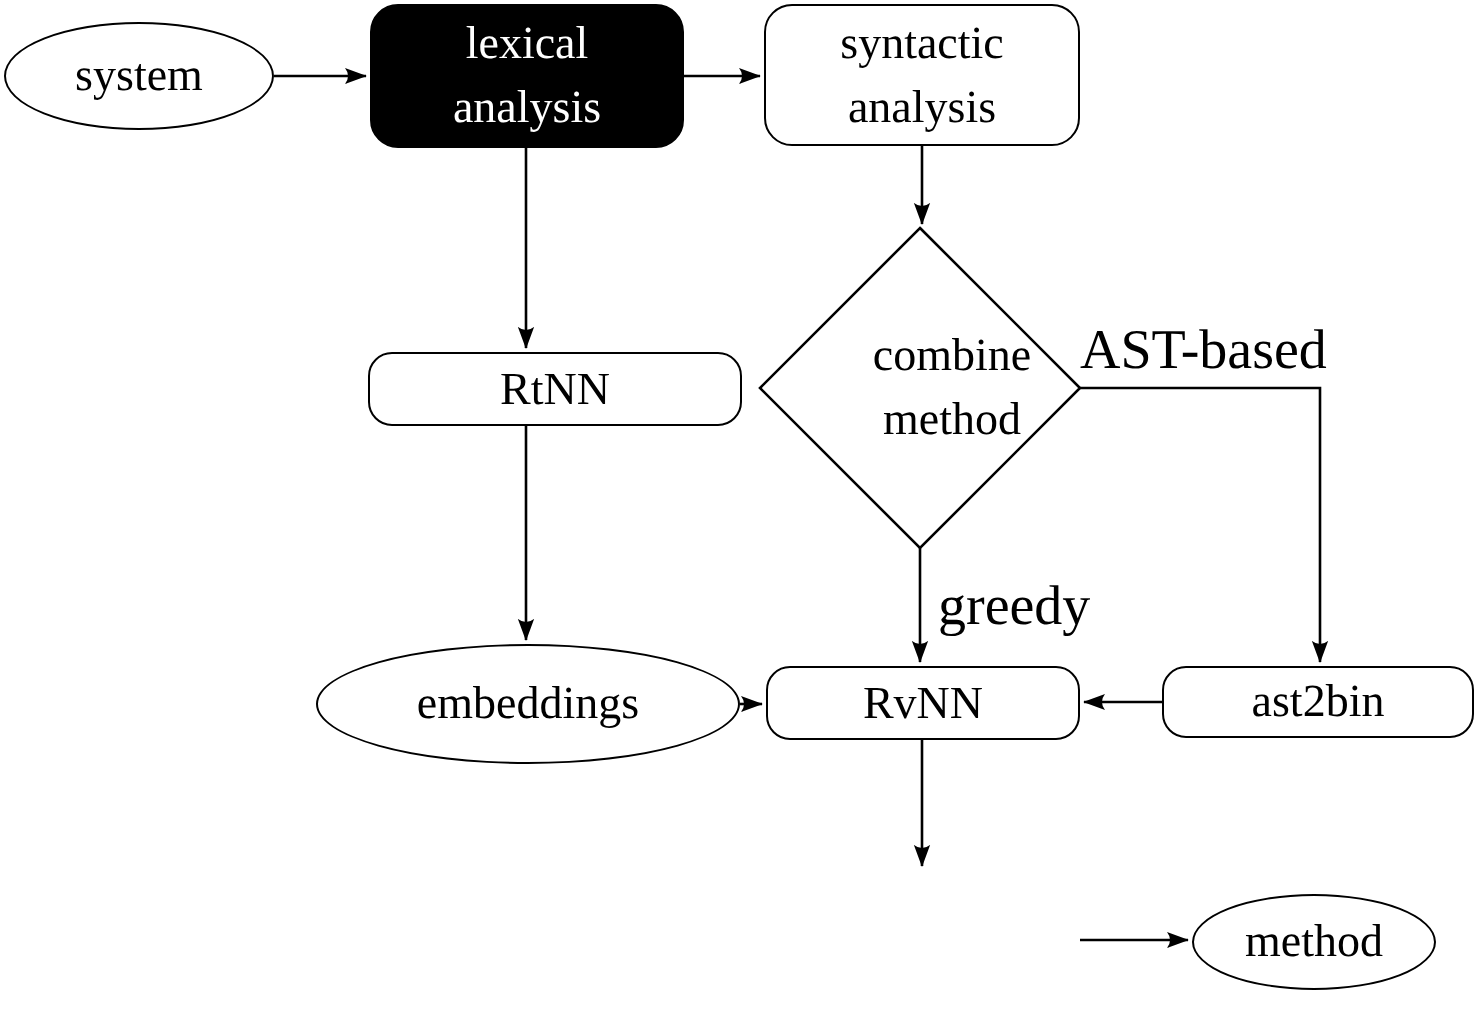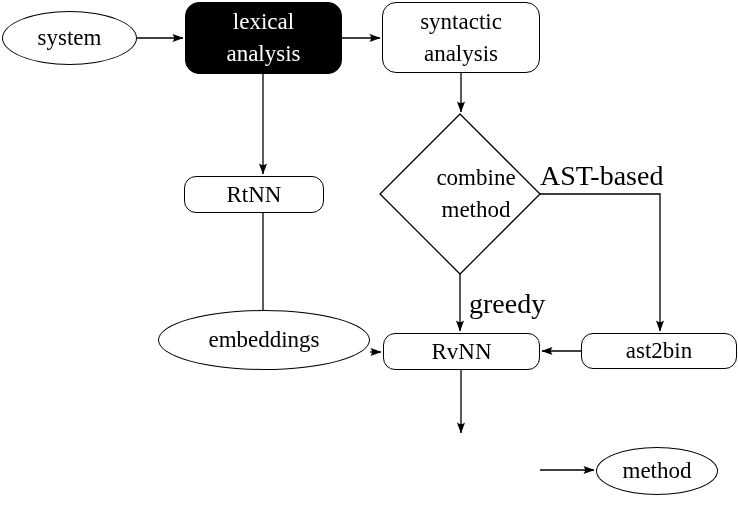--- a/index.html
+++ b/index.html
@@ -48,23 +48,23 @@
     position: absolute;
     font-size: 28px;
     line-height: 24px;
     white-space: nowrap;
     background: transparent;
   }
   
   .n-system      { left: 2px;   top: 11px;  width: 135px; height: 54px; }
   .n-lexical     { left: 185px; top: 2px;   width: 157px; height: 72px; }
   .n-syntactic   { left: 382px; top: 2px;   width: 158px; height: 71px; text-align: center; }
-  .n-rtnn        { left: 184px; top: 176px; width: 140px; height: 37px; }
+  .n-rtnn        { left: 184px; top: 176px; width: 187px; height: 37px; }
   .n-combine     { left: 416px; top: 158px; width: 120px; height: 72px; }
-  .n-embeddings  { left: 158px; top: 310px; width: 212px; height: 60px; }
+  .n-embeddings  { left: 158px; top: 322px; width: 212px; height: 60px; }
   .n-rvnn        { left: 383px; top: 333px; width: 157px; height: 37px; }
   .n-ast2bin     { left: 581px; top: 333px; width: 156px; height: 36px; }
   .n-match       { left: 383px; top: 435px; width: 157px; height: 70px; }
   .n-clones      { left: 596px; top: 447px; width: 122px; height: 48px; }
   .l-astbased    { left: 540px; top: 164px; }
   .l-greedy      { left: 469px; top: 292px; }
 </style>
 </head>
 <body>
 

